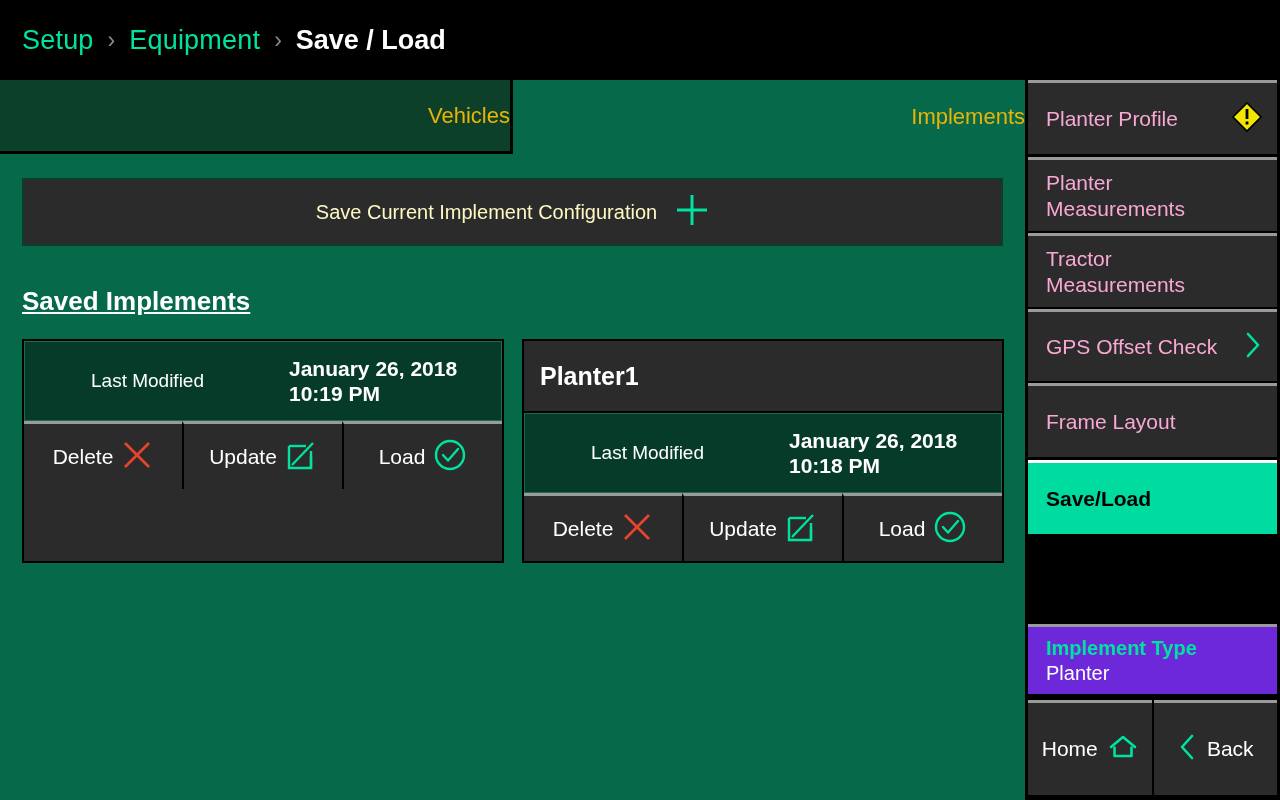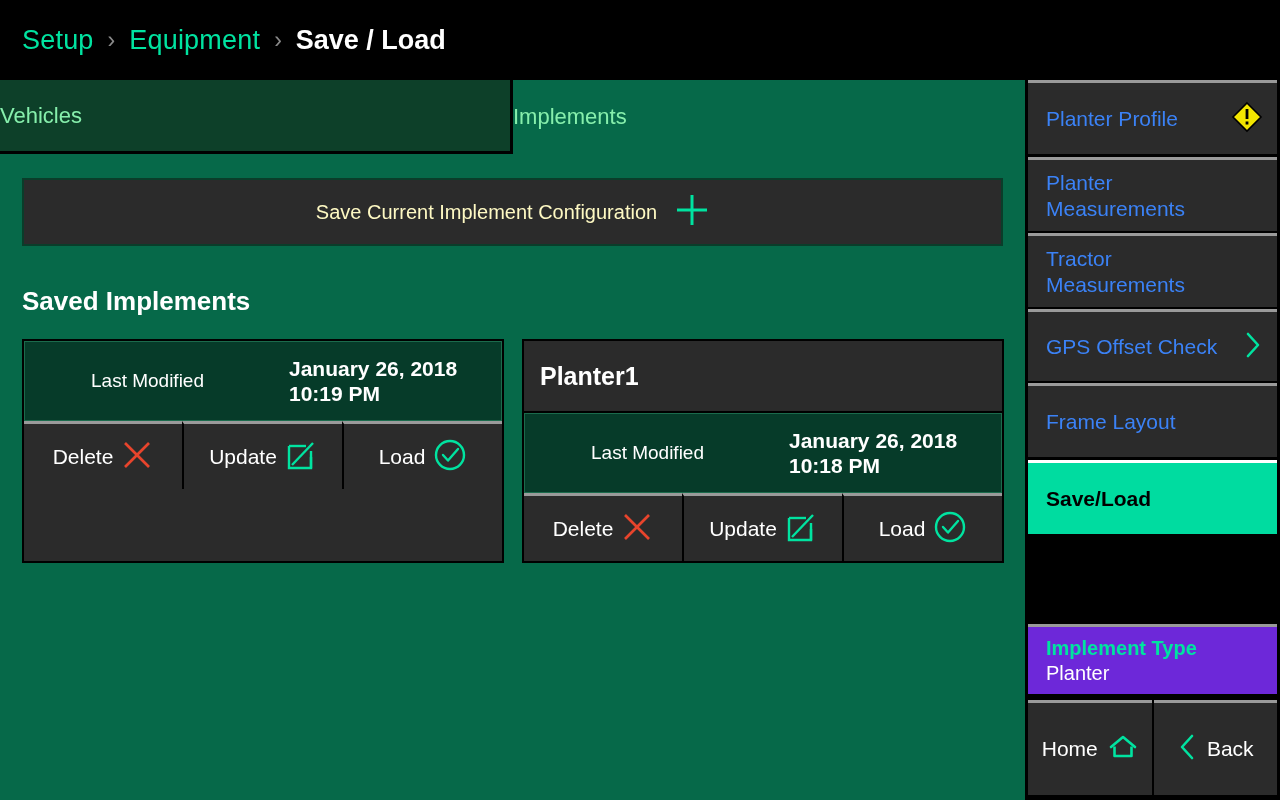--- a/index.html
+++ b/index.html
@@ -67,22 +67,22 @@
     font-size:25px; color:#ffffff;
   }
 
   
   #tabs {
     position:absolute; left:0; top:80px; width:1025px; height:74px;
     display:flex;
   }
   .tab {
     height:74px;
-    display:flex; align-items:center; justify-content:flex-start;
-    font-size:22px; color:#86efac;
+    display:flex; align-items:center; justify-content:flex-end;
+    font-size:22px; color:#eab308;
   }
   .tab-inactive {
     width:513px;
     background:#0D4029;
     border-right:3px solid #000;
     border-bottom:3px solid #000;
   }
   .tab-active {
     flex:1;
     background:#066949;
@@ -102,21 +102,21 @@
     display:flex; align-items:center; justify-content:center;
     gap:18px;
   }
   #save-current-label {
     font-size:20px; color:#fef9c3;
   }
   .plus-icon { display:block; }
 
   #saved-heading {
     position:absolute; left:22px; top:132px;
-    font-size:26px; font-weight:bold; color:#ffffff;
+    font-size:26px; font-weight:bold; color:#ffffff;text-decoration:underline;
   }
 
   #cards {
     position:absolute; left:22px; top:185px;
     width:982px;
     display:flex; gap:18px;
   }
   .card {
     width:482px;
     border:2px solid #000;
@@ -165,21 +165,21 @@
     background:#000;
   }
   .side-item {
     position:absolute; left:3px; width:249px;
     background:#2b2b2b;
     border-top:3px solid #9a9a9a;
     display:flex; align-items:center;
     padding-left:18px; padding-right:14px;
   }
   .side-label {
-    font-size:21px; color:#3b82f6; line-height:26px;
+    font-size:21px; color:#f9a8d4; line-height:26px;
   }
   .side-item-active {
     background:#00DCA0;
     border-top:3px solid #ffffff;
   }
   .side-item-active .side-label { color:#000000; font-weight:bold; }
   .side-spacer { flex:1; }
 
   #info-block {
     position:absolute; left:3px; top:624px; width:249px; height:70px;

